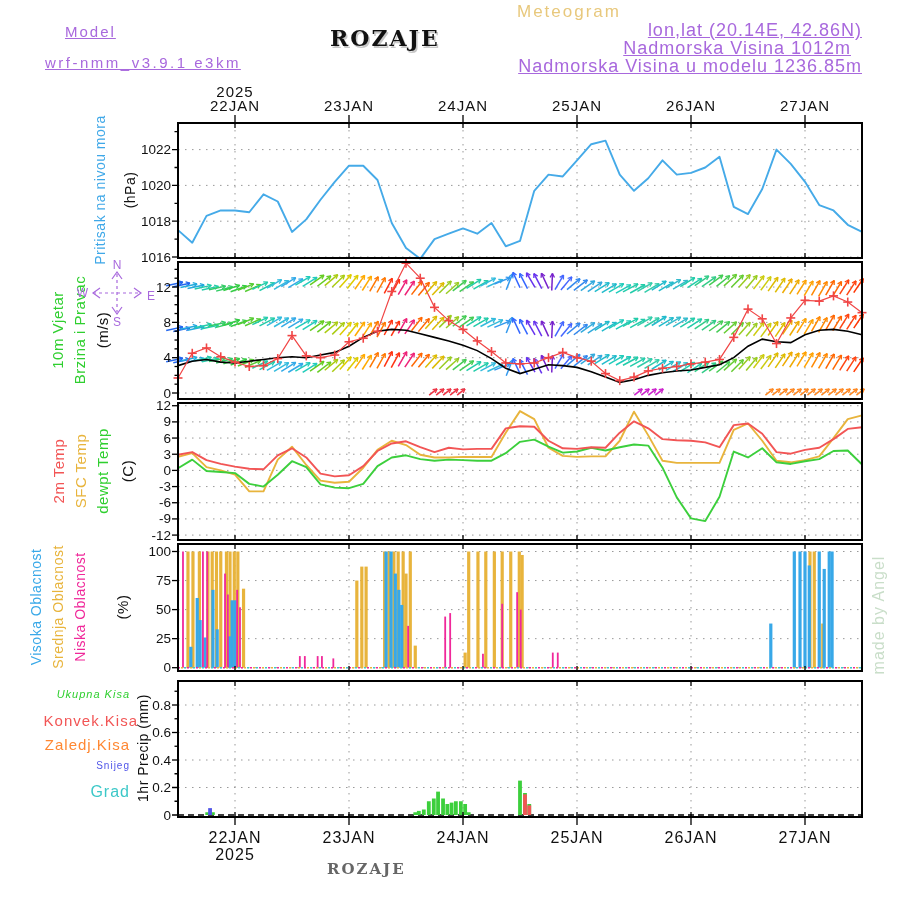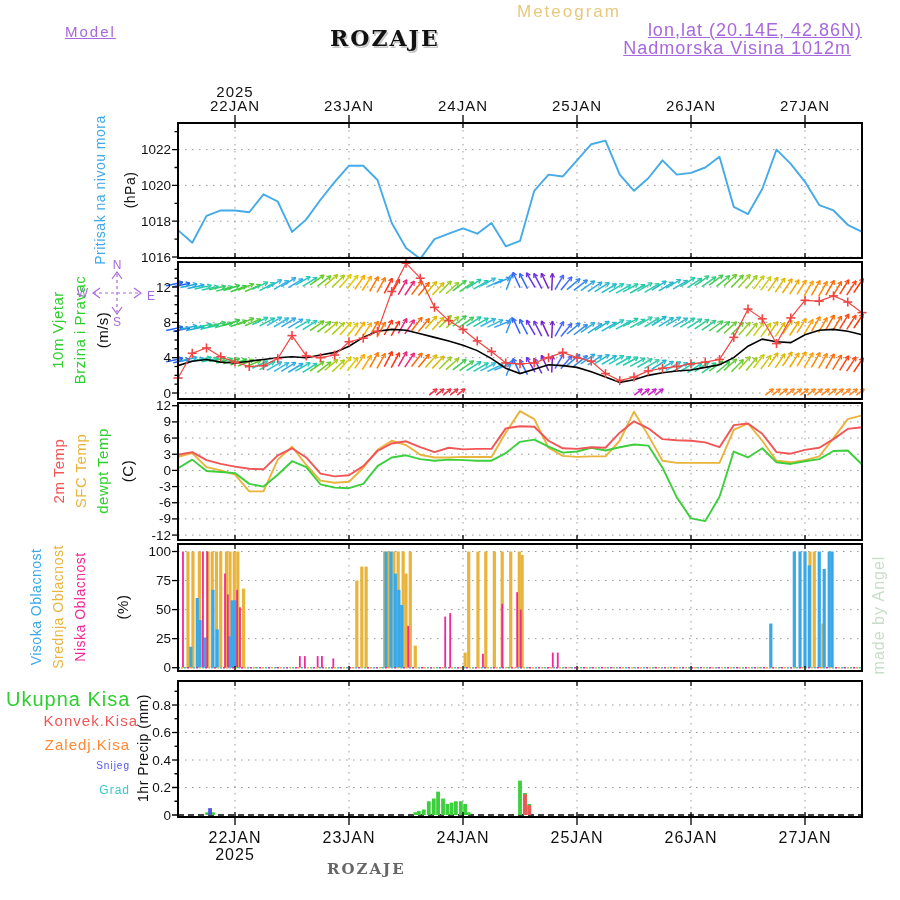--- a/index.html
+++ b/index.html
@@ -28,47 +28,49 @@
   .bottomsite{font-family:"DejaVu Serif","Liberation Serif",serif;font-weight:bold;
               font-size:15px;letter-spacing:2px;color:#666;}
 </style>
 </head>
 <body>
 
 <div id="stage">
 
   <div class="t khaki" style="left:517px;top:2px;">Meteogram</div>
   <div class="t purple" style="left:65px;top:23px;font-size:15px;letter-spacing:2px;">Model</div>
+  <div class="t purple" style="left:45px;top:54px;font-size:15px;letter-spacing:2.5px;">wrf-nmm_v3.9.1 e3km</div>
   <div class="t title" style="left:330px;top:25px;">ROZAJE</div>
 
   <div class="t purple rightblk" style="right:38px;top:20px;">lon,lat (20.14E, 42.86N)</div>
   <div class="t purple rightblk" style="right:49px;top:38px;">Nadmorska Visina 1012m</div>
+  <div class="t purple rightblk" style="right:38px;top:56px;">Nadmorska Visina u modelu 1236.85m</div>
 
   <div class="t rot lbl cyan-l" style="left:100px;top:190px;">Pritisak na nivou mora</div>
   <div class="t rot lbl black-l" style="left:130px;top:190px;">(hPa)</div>
 
   <div class="t rot lbl green-l" style="left:57px;top:330px;font-size:15px;">10m Vjetar</div>
   <div class="t rot lbl green-l" style="left:79px;top:330px;font-size:15px;">Brzina i Pravac</div>
   <div class="t rot lbl black-l" style="left:102px;top:330px;font-size:15px;">(m/s)</div>
 
   <div class="t rot lbl red-l" style="left:58px;top:471px;font-size:15px;">2m Temp</div>
   <div class="t rot lbl orange-l" style="left:80px;top:471px;font-size:15px;">SFC Temp</div>
   <div class="t rot lbl green-l" style="left:102px;top:471px;font-size:15px;">dewpt Temp</div>
   <div class="t rot lbl black-l" style="left:127px;top:471px;font-size:15px;">(C)</div>
 
   <div class="t rot lbl blue-l" style="left:36px;top:607px;">Visoka Oblacnost</div>
   <div class="t rot lbl orange-l" style="left:58px;top:607px;">Srednja Oblacnost</div>
   <div class="t rot lbl magenta-l" style="left:80px;top:607px;">Niska Oblacnost</div>
   <div class="t rot lbl black-l" style="left:122px;top:607px;font-size:15px;">(%)</div>
 
-  <div class="t green-l" style="left:6px;top:688px;width:124px;text-align:right;font-size:20px;letter-spacing:1px;">Ukupna Kisa</div>
+  <div class="t green-l" style="left:6px;top:688px;width:124px;text-align:right;font-size:11px;letter-spacing:1px;font-style:italic;">Ukupna Kisa</div>
   <div class="t red-l" style="left:14px;top:712px;width:124px;text-align:right;font-size:15px;letter-spacing:1px;">Konvek.Kisa</div>
   <div class="t porange-l" style="left:6px;top:736px;width:124px;text-align:right;font-size:15px;letter-spacing:1px;">Zaledj.Kisa</div>
   <div class="t snow-l" style="left:6px;top:760px;width:124px;text-align:right;font-size:10px;letter-spacing:1px;">Snijeg</div>
-  <div class="t grad-l" style="left:6px;top:783px;width:124px;text-align:right;font-size:12px;letter-spacing:1px;">Grad</div>
+  <div class="t grad-l" style="left:6px;top:783px;width:124px;text-align:right;font-size:16px;letter-spacing:1px;">Grad</div>
   <div class="t rot lbl black-l" style="left:143px;top:748px;">1hr Precip (mm)</div>
 
   <div class="t rot wm" style="left:879px;top:615px;">made by Angel</div>
 
   <div class="t bottomsite" style="left:327px;top:860px;">ROZAJE</div>
 
   <svg id="chart" width="900" height="900">
       <g>
         <line x1="235" y1="123" x2="235" y2="258" stroke="#999" stroke-width="1" stroke-dasharray="1.5 5.5" fill="none"></line>
         <line x1="349" y1="123" x2="349" y2="258" stroke="#999" stroke-width="1" stroke-dasharray="1.5 5.5" fill="none"></line>

